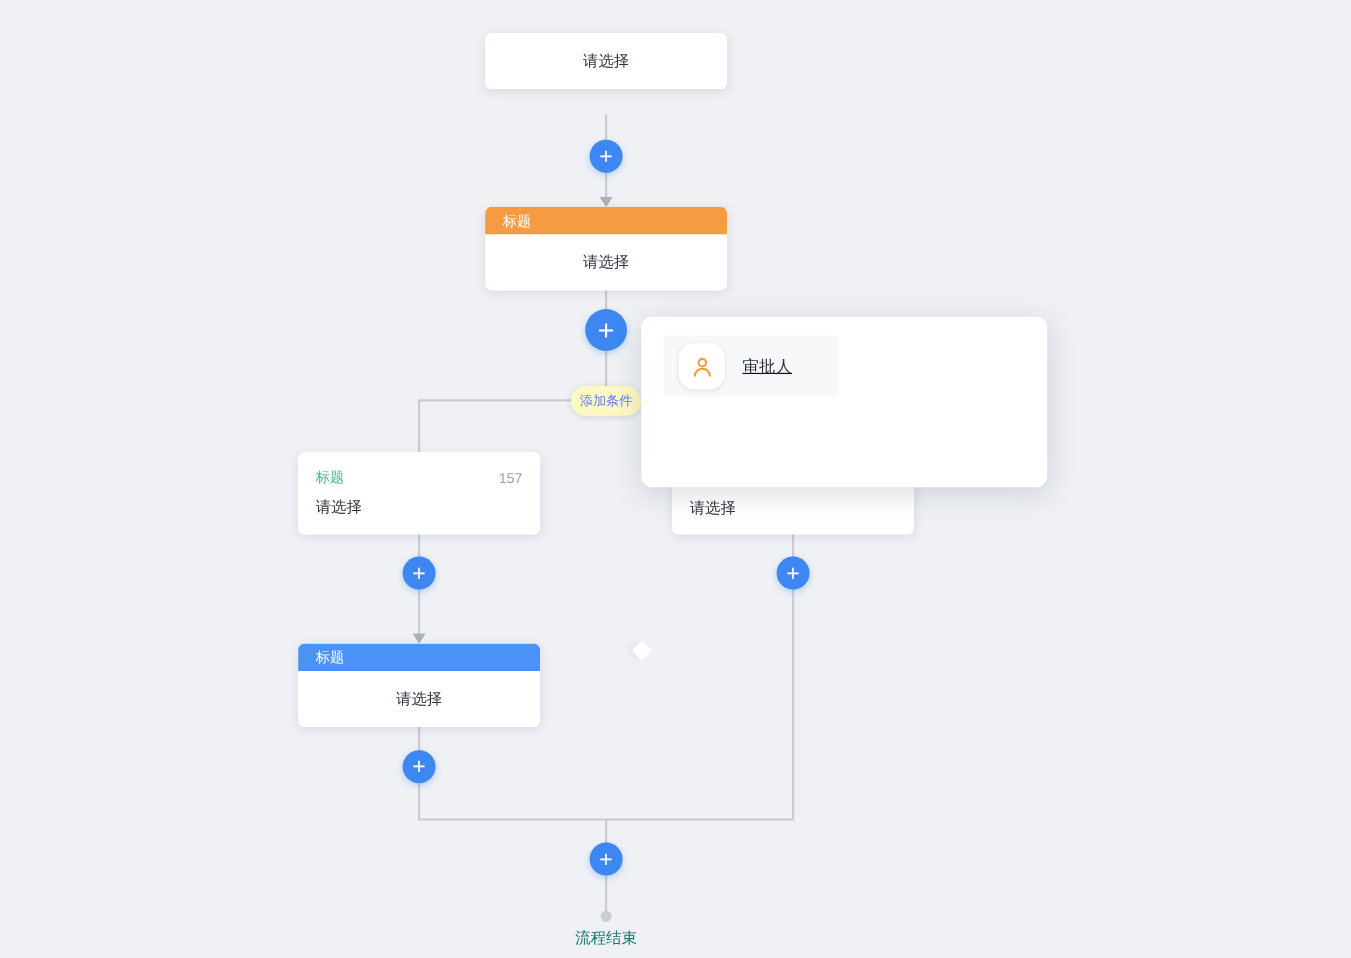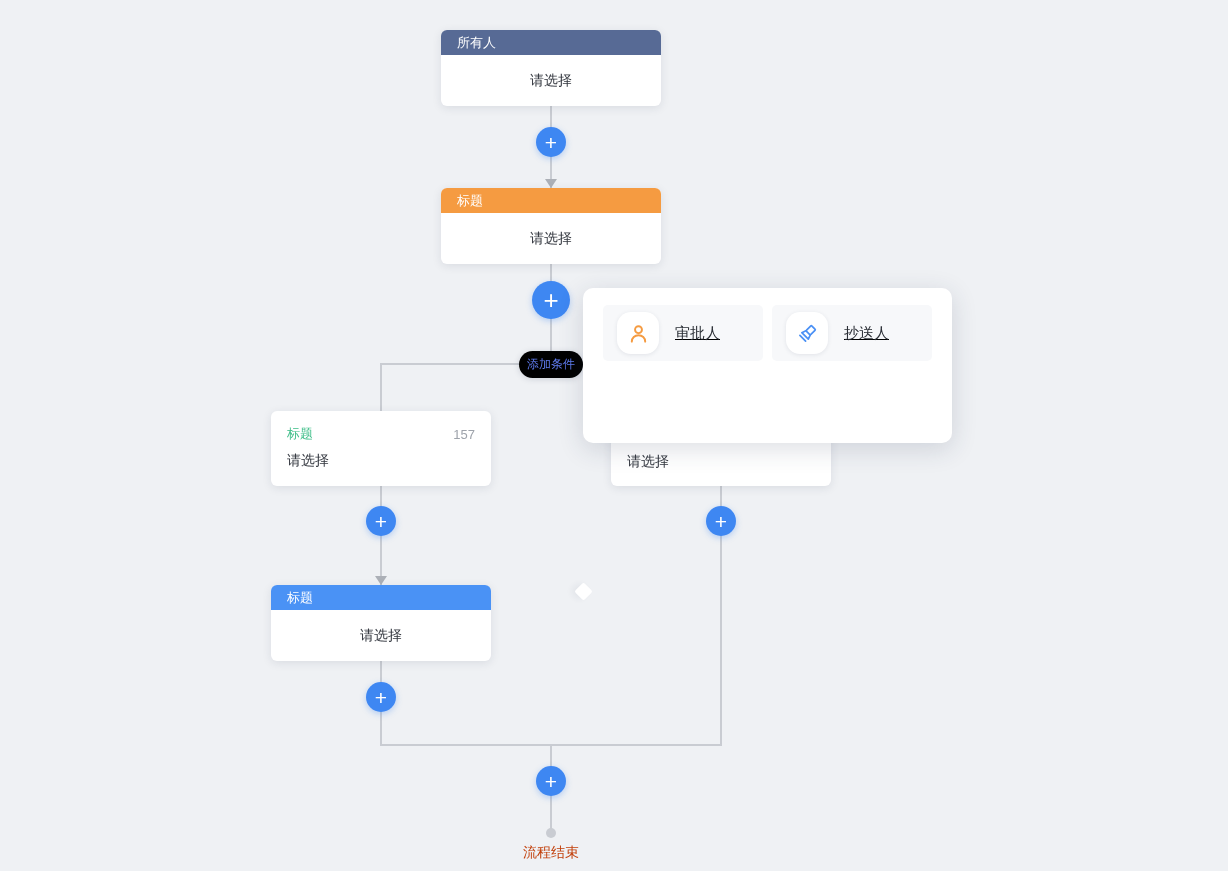--- a/index.html
+++ b/index.html
@@ -9,21 +9,21 @@
 
   
   .vline { position:absolute; width:2px; background:#c9ccd2; z-index:1; }
   .hline { position:absolute; height:2px; background:#c9ccd2; z-index:1; }
   .arrow-down { position:absolute; width:0; height:0; z-index:1;
     border-left:6px solid transparent; border-right:6px solid transparent;
     border-top:9px solid #acb0b7; }
   .end-dot { position:absolute; width:10px; height:10px; border-radius:50%;
     background:#c9ccd2; z-index:1; }
   .end-label { position:absolute; left:491px; top:844px; width:120px; text-align:center;
-    font-size:14px; color:#c2410c; z-index:1; }
+    font-size:14px; color:#0f766e; z-index:1; }
 
   
   .node { position:absolute; width:220px; background:#fff; border-radius:6px;
     box-shadow:0 2px 10px rgba(30,40,70,0.10); overflow:hidden; z-index:2; cursor:pointer; }
   .node-header { height:25px; line-height:25px; padding:0 16px; font-size:13px; color:#fff; }
   .node-body { height:51px; display:flex; align-items:center; justify-content:center;
     font-size:14px; color:#32363e; }
   .hdr-slate  { background:#576a95; }
   .hdr-orange { background:#f59b41; }
   .hdr-blue   { background:#4a92f5; }
@@ -38,21 +38,21 @@
 
   
   .plus { position:absolute; width:30px; height:30px; border-radius:50%;
     background:#3e87f2; color:#fff; display:flex; align-items:center; justify-content:center;
     font-size:21px; font-weight:300; line-height:1; z-index:3; cursor:pointer;
     box-shadow:0 2px 6px rgba(62,135,242,0.35); }
   .plus-big { width:38px; height:38px; font-size:26px; }
 
   
   .pill { position:absolute; left:519px; top:351px; width:64px; height:27px;
-    background:#000000; border-radius:14px; display:flex; align-items:center; justify-content:center;
+    background:#fef9c3; border-radius:14px; display:flex; align-items:center; justify-content:center;
     font-size:12px; color:#5f7cf0; box-shadow:0 1px 6px rgba(50,60,90,0.18); z-index:4; cursor:pointer; }
 
   
   .popover { position:absolute; left:583px; top:288px; width:369px; height:155px;
     background:#fff; border-radius:10px; box-shadow:0 6px 26px rgba(40,50,80,0.16); z-index:5;text-decoration:underline; }
   .popover-arrow { position:absolute; left:-6px; top:297px; width:13px; height:13px;
     background:#fff; transform:rotate(45deg); border-radius:2px;
     box-shadow:-3px 3px 6px rgba(40,50,80,0.06); z-index:5; }
   .menu-grid { display:grid; grid-template-columns:1fr 1fr; gap:9px; padding:17px 20px; }
   .menu-item { height:56px; background:#f7f8fa; border-radius:5px; display:flex;
@@ -76,21 +76,20 @@
   <div class="vline" style="left:380px; top:485px; height:100px;"></div>
   <div class="arrow-down" style="left:375px; top:576px;"></div>
   <div class="vline" style="left:720px; top:485px; height:260px;"></div>
   <div class="vline" style="left:380px; top:659px; height:86px;"></div>
   <div class="hline" style="left:380px; top:744px; width:342px;"></div>
   <div class="vline" style="left:550px; top:745px; height:88px;"></div>
   <div class="end-dot" style="left:546px; top:828px;"></div>
   <div class="end-label">流程结束</div>
 
   <div class="node" style="left:441px; top:30px;">
-    <div class="node-header hdr-slate">所有人</div>
     <div class="node-body">请选择</div>
   </div>
 
   <div class="node" style="left:441px; top:188px;">
     <div class="node-header hdr-orange">标题</div>
     <div class="node-body">请选择</div>
   </div>
 
   <div class="cond" style="left:271px; top:411px;">
     <div class="cond-top">
@@ -138,31 +137,19 @@
       <div class="menu-item">
         <span class="icon-circle">
           <svg width="23" height="23" viewBox="0 0 24 24" fill="none" stroke="#f59b41" stroke-width="2" stroke-linecap="round">
             <circle cx="12" cy="8" r="3.6"></circle>
             <path d="M5 20.5 C5 16.6 8.1 13.8 12 13.8 C15.9 13.8 19 16.6 19 20.5"></path>
           </svg>
         </span>
         <span class="menu-label">审批人</span>
       </div>
 
-      <div class="menu-item">
-        <span class="icon-circle">
-          <svg width="23" height="23" viewBox="0 0 24 24" fill="none" stroke="#4a90f5" stroke-width="1.8" stroke-linejoin="round" stroke-linecap="round">
-            <g transform="rotate(45 12 12)">
-              <rect x="8.8" y="3.2" width="6.4" height="8" rx="1"></rect>
-              <path d="M8.8 11.2 L7.2 15.6 H16.8 L15.2 11.2"></path>
-              <line x1="7.8" y1="19" x2="16.2" y2="19"></line>
-            </g>
-          </svg>
-        </span>
-        <span class="menu-label">抄送人</span>
-      </div>
 
 
 
     </div>
   </div>
 
 </div>
 
 </body></html>

